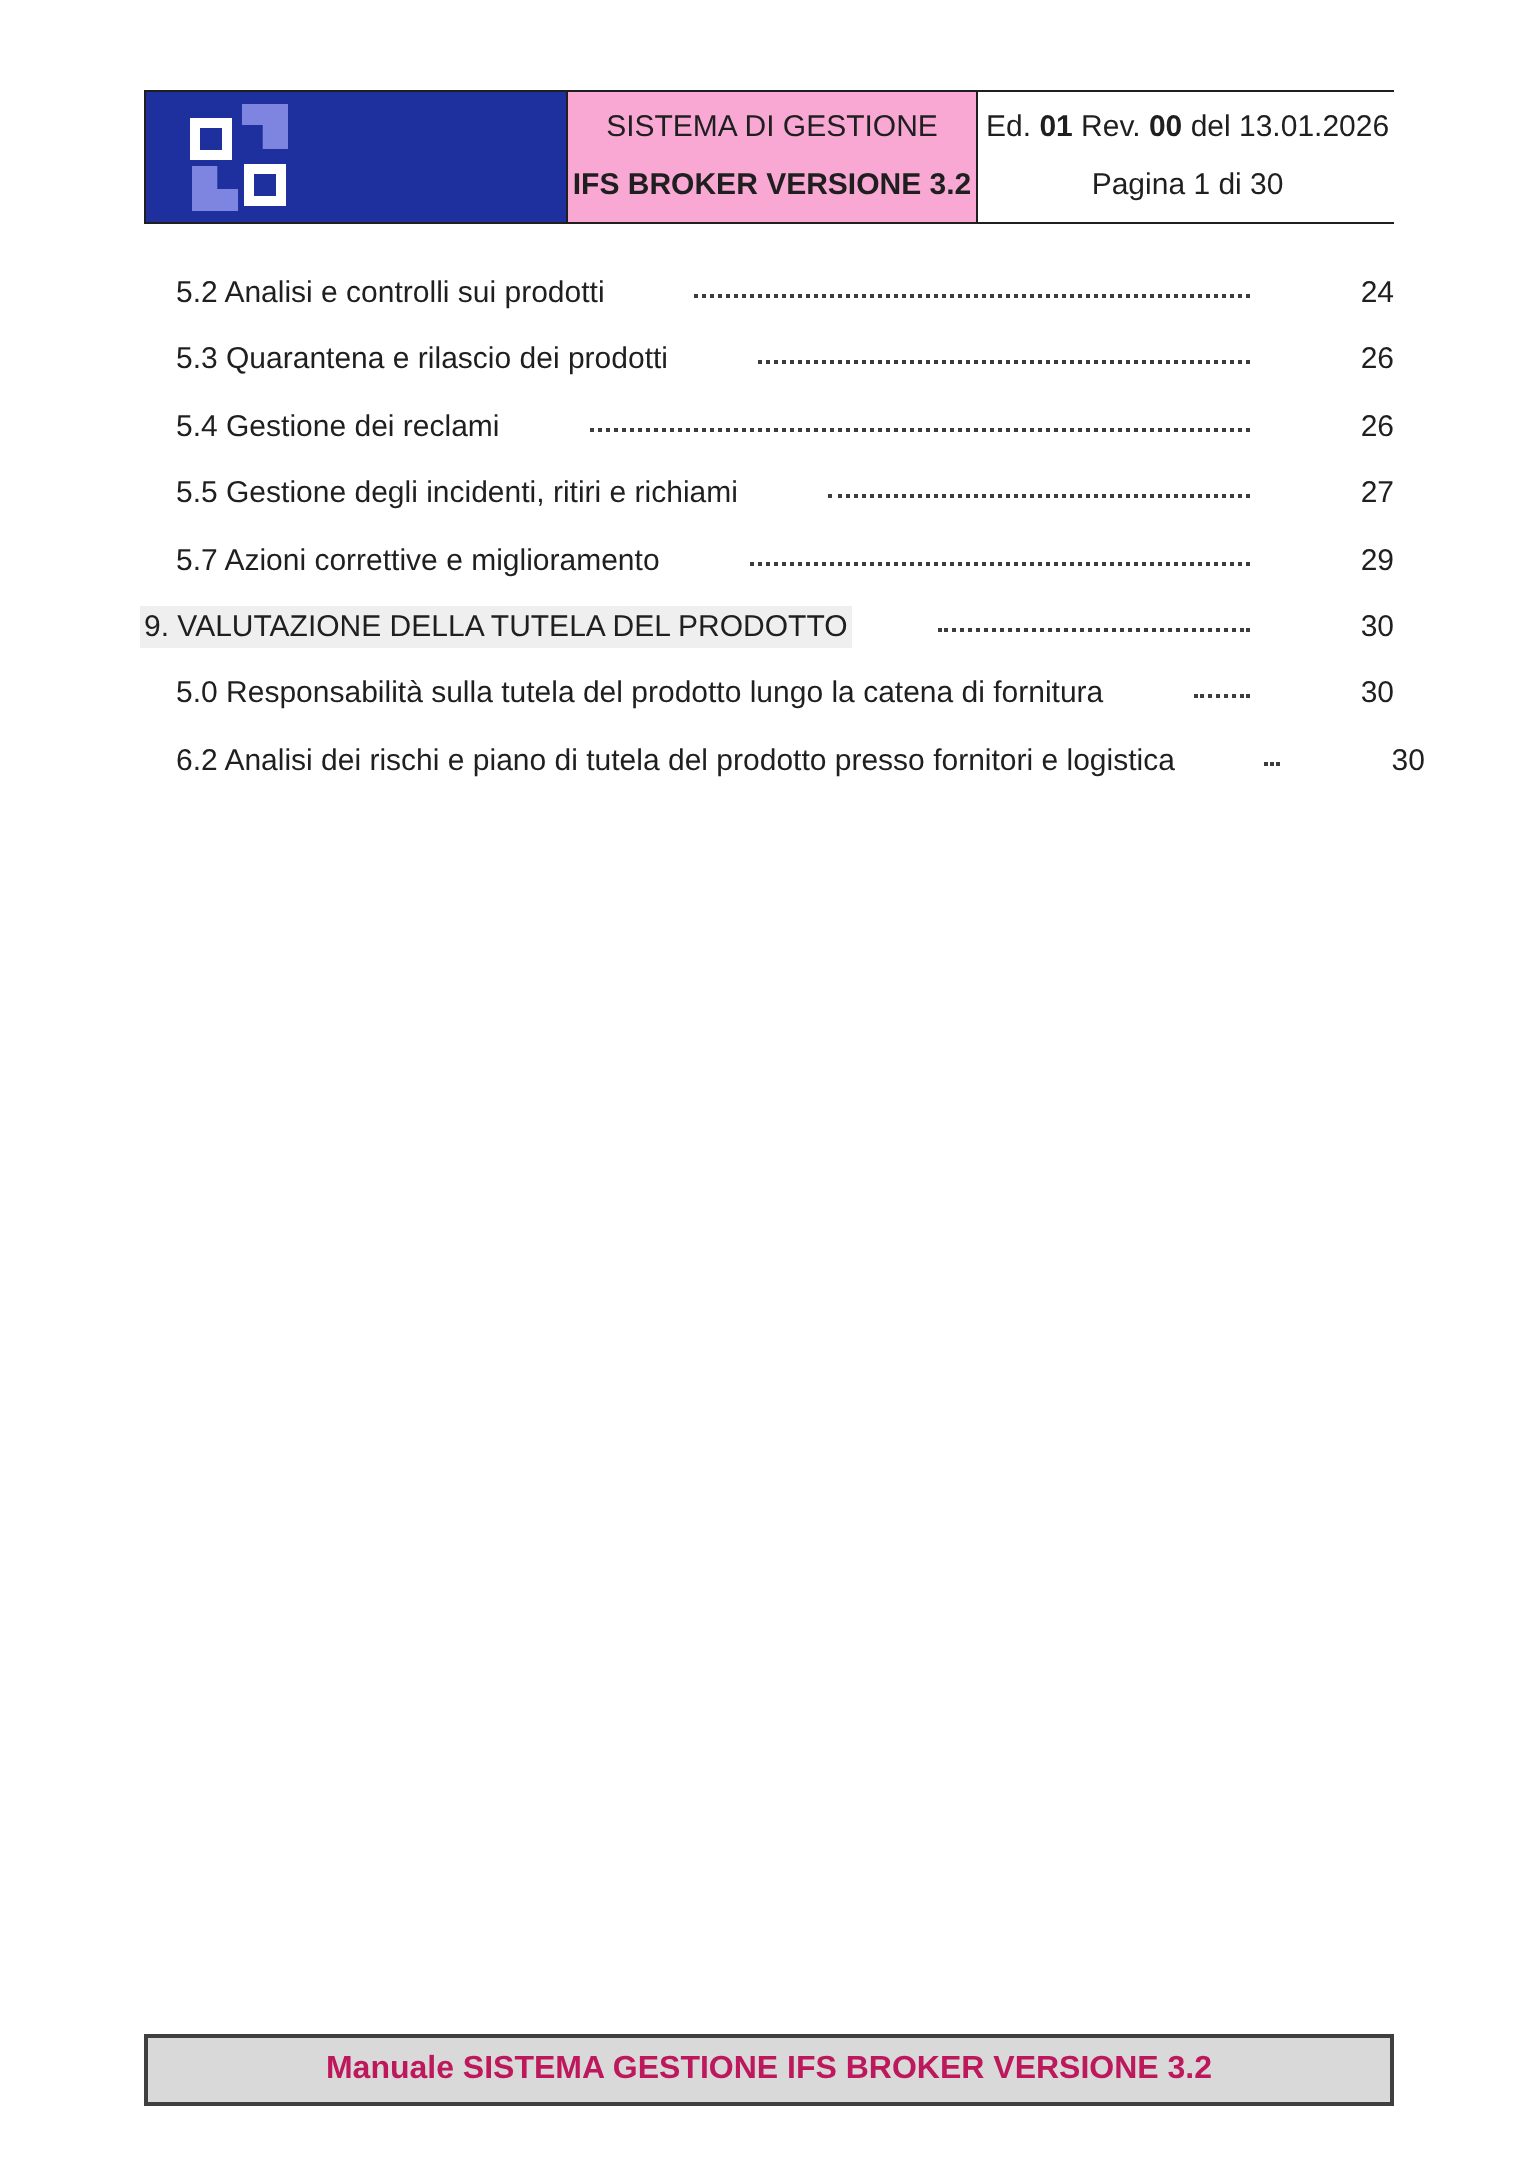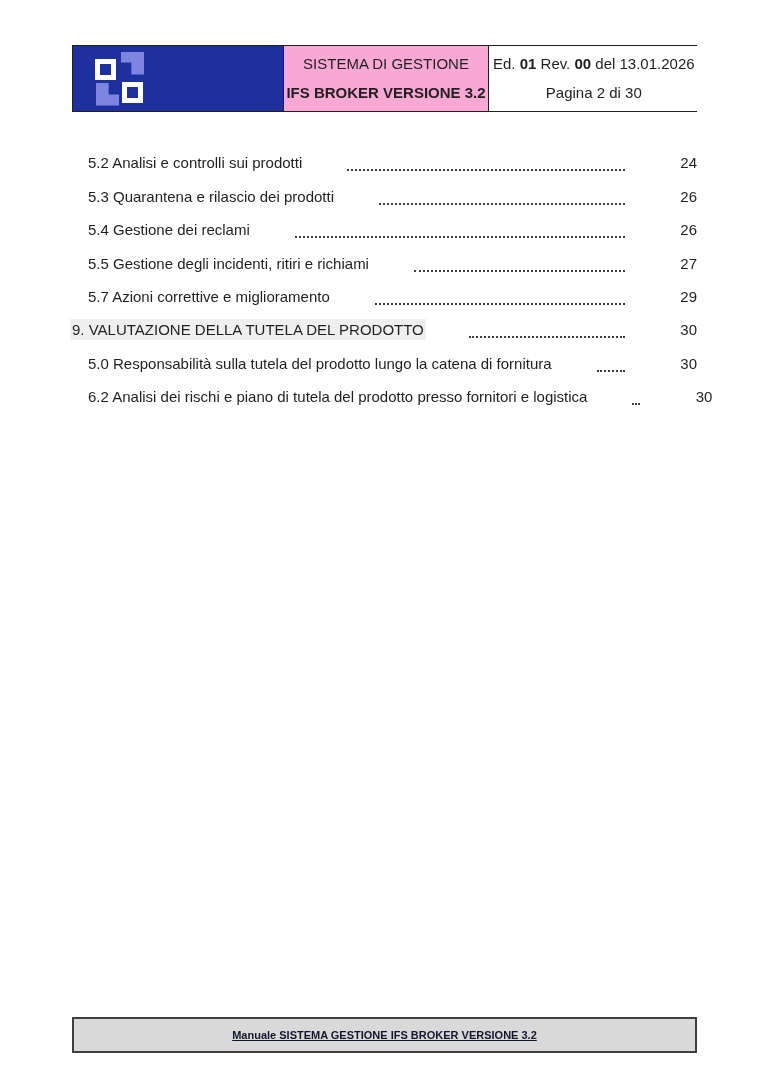--- a/index.html
+++ b/index.html
@@ -72,21 +72,21 @@
   }
   .logo-accent { color: #7d85e0; font-weight: normal; }
 
   
   .toc {
     position: absolute; left: 72px; top: 138px;
     width: 625px;
   }
   .toc-row {
     height: 33.4px;
-    display: flex; align-items: flex-end;
+    display: flex; align-items: flex-start;
     font-size: 15px;
     gap: 44px;
   }
   .toc-row.lvl2 { padding-left: 16px; }
   .toc-label { white-space: nowrap; flex: 0 0 auto; }
   .toc-label.hl { background: #efefef; box-shadow: 0 0 0 2px #efefef; }
   .leader {
     flex: 1 1 auto; min-width: 8px;
     height: 11px;
     border-bottom: 2px dotted #3d3d3d;
@@ -95,21 +95,21 @@
   .toc-page { flex: 0 0 auto; min-width: 22px; text-align: right; margin-left: 5px; }
 
   
   .footer-box {
     position: absolute; left: 72px; top: 1017px;
     width: 625px; height: 36px;
     background: #d9d9d9;
     border: 2px solid #3f3f3f;
     display: flex; align-items: center; justify-content: center;
   }
-  .footer-text { font-size: 11px; font-weight: bold; color: #0f172a; text-decoration: underline; }
+  .footer-text { font-size: 16px; font-weight: bold; color: #be185d; }
 </style>
 </head>
 <body>
 
 <div class="header-table">
   <div class="hcell cell-logo">
     <div class="logo-icon">
       <div class="sq sq-outline sq-tl"></div>
       <div class="sq sq-fill sq-tr"></div>
       <div class="sq sq-fill sq-bl"></div>
@@ -123,21 +123,21 @@
   </div>
 
   <div class="hcell cell-right">
     <div class="h-line">
       <span>Ed.</span>
       <span class="bold">01</span>
       <span>Rev.</span>
       <span class="bold">00</span>
       <span>del 13.01.2026</span>
     </div>
-    <div class="h-line">Pagina 2 di 30</div>
+    <div class="h-line">Pagina 1 di 30</div>
   </div>
 </div>
 
 <div class="toc" id="toc-list">
     <div class="toc-row lvl2">
       <span class="toc-label">5.2 Analisi e controlli sui prodotti</span>
       <span class="leader"></span>
       <span class="toc-page">24</span>
     </div>
     <div class="toc-row lvl2">

